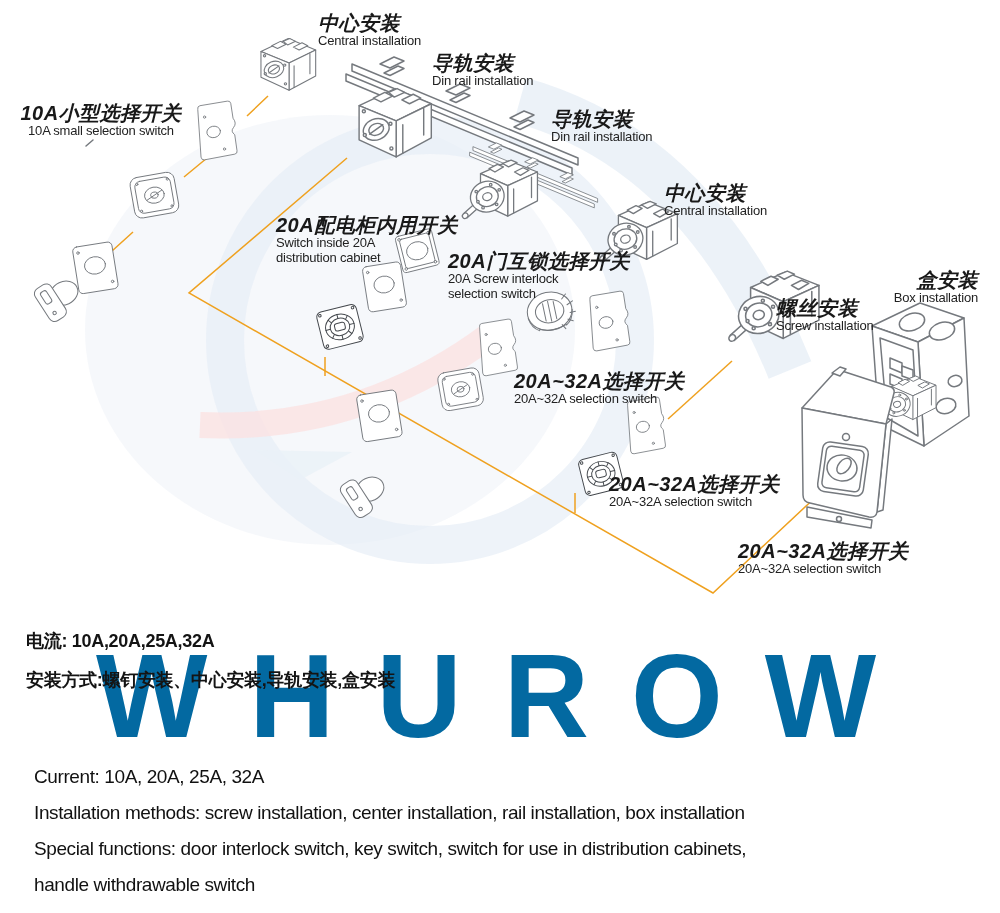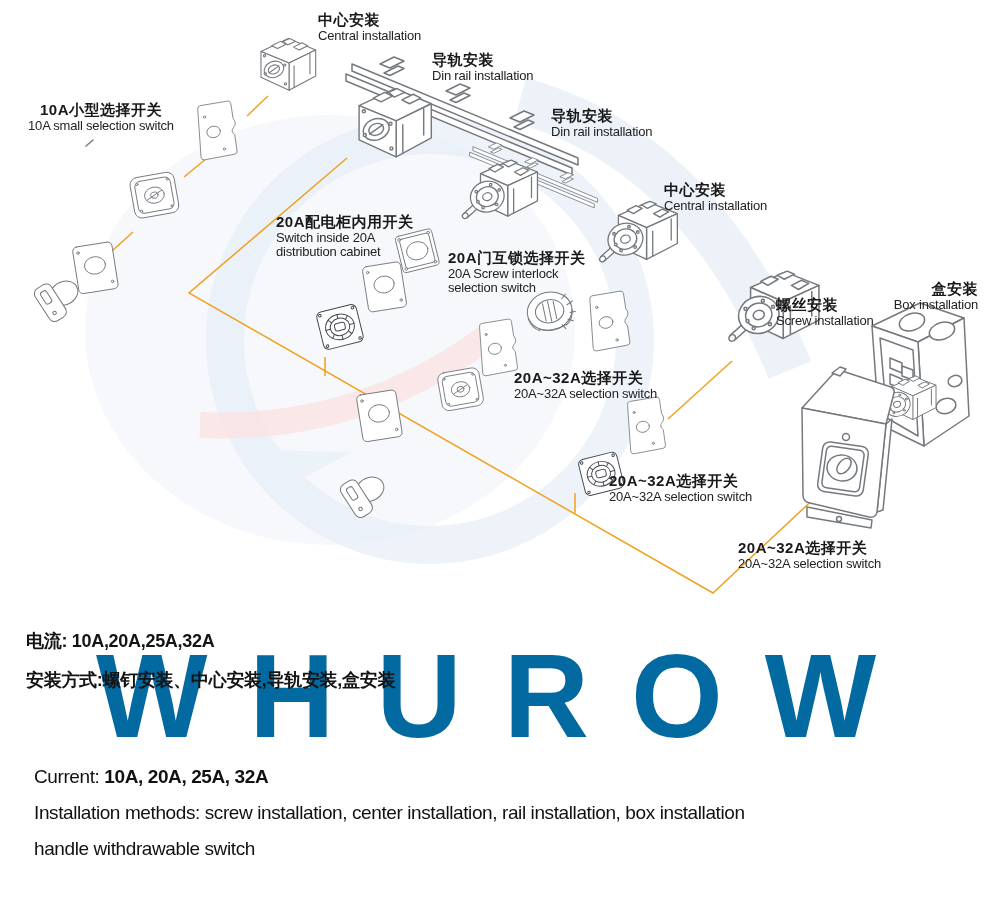--- a/index.html
+++ b/index.html
@@ -2,33 +2,33 @@
 <html><head>
 <meta charset="utf-8">
 <style>
   html,body{margin:0;padding:0;background:#fff;}
   #canvas{position:relative;width:1000px;height:913px;background:#ffffff;overflow:hidden;
           font-family:"Liberation Sans","DejaVu Sans",sans-serif;color:#1c1c1c;}
   svg{display:block}
   .abs{position:absolute;}
   
   .dlabel{position:absolute;line-height:1.12;white-space:nowrap;z-index:3;}
-  .dlabel .zh{display:block;font-size:15px;font-weight:600;letter-spacing:.5px;color:#191919;}
+  .dlabel .zh{display:block;font-size:20px;font-weight:600;letter-spacing:.5px;color:#191919;font-style:italic;}
   .dlabel .en{display:block;font-size:13px;font-weight:400;letter-spacing:-.2px;color:#222;white-space:pre-line;}
   .dlabel.center{text-align:center;}
   .dlabel.right{text-align:right;}
   
   .watermark{position:absolute;left:96px;top:628px;font-size:118px;font-weight:800;
              letter-spacing:42px;color:#0369a1;z-index:1;white-space:nowrap;}
   
   .specs{position:absolute;left:26px;z-index:2;}
   .cn-line{font-size:18px;font-weight:600;letter-spacing:-.3px;color:#141414;}
   .cn-line b{font-weight:800;text-align:right;}
   .en-line{font-size:19px;font-weight:400;letter-spacing:-.4px;color:#111;}
-  .en-line b{font-weight:700;text-align:right;}
+  .en-line b{font-weight:400;text-align:right;}
   
   .art path,.art rect,.art ellipse,.art circle,.art line{stroke:#75797e;stroke-width:1.5;fill:#fff;stroke-linejoin:round;stroke-linecap:round;}
   .art .nf{fill:none;}
   .art .dk path,.art .dk rect,.art .dk ellipse,.art .dk circle{stroke:#44484d;stroke-width:1.7;}
   .art .orange{stroke:#EFA11F;fill:none;stroke-linecap:butt;stroke-linejoin:miter;}
 </style>
 </head>
 <body>
 
 <div id="canvas">
@@ -315,21 +315,21 @@
 selection switch</span>
   </div>
   <div class="dlabel" style="left:664px;top:182px;">
     <span class="zh">中心安装</span>
     <span class="en">Central installation</span>
   </div>
   <div class="dlabel" style="left:776px;top:249px;margin-top:48px;">
     <span class="zh">螺丝安装</span>
     <span class="en">Screw installation</span>
   </div>
-  <div class="dlabel right" style="left:852px;top:281px;width:126px;">
+  <div class="dlabel right" style="left:852px;top:269px;width:126px;">
     <span class="zh">盒安装</span>
     <span class="en">Box installation</span>
   </div>
   <div class="dlabel" style="left:514px;top:370px;">
     <span class="zh">20A~32A选择开关</span>
     <span class="en">20A~32A selection switch</span>
   </div>
   <div class="dlabel" style="left:609px;top:473px;">
     <span class="zh">20A~32A选择开关</span>
     <span class="en">20A~32A selection switch</span>
@@ -344,16 +344,17 @@
       <span>电流: </span><b>10A,20A,25A,32A</b>
     </div>
     <div class="cn-line" style="margin-bottom:3px;">安装方式:螺钉安装、中心安装,导轨安装,盒安装</div>
   </div>
 
   <div class="specs" style="top:766px;left:34px;">
     <div class="en-line" style="margin-bottom:14px;">
       <span>Current: </span><b>10A, 20A, 25A, 32A</b>
     </div>
     <div class="en-line" style="margin-bottom:14px;">Installation methods: screw installation, center installation, rail installation, box installation</div>
+    <div class="en-line" style="margin-bottom:14px;">Special functions: door interlock switch, key switch, switch for use in distribution cabinets,</div>
     <div class="en-line">handle withdrawable switch</div>
   </div>
 
 </div>
 
 </body></html>

